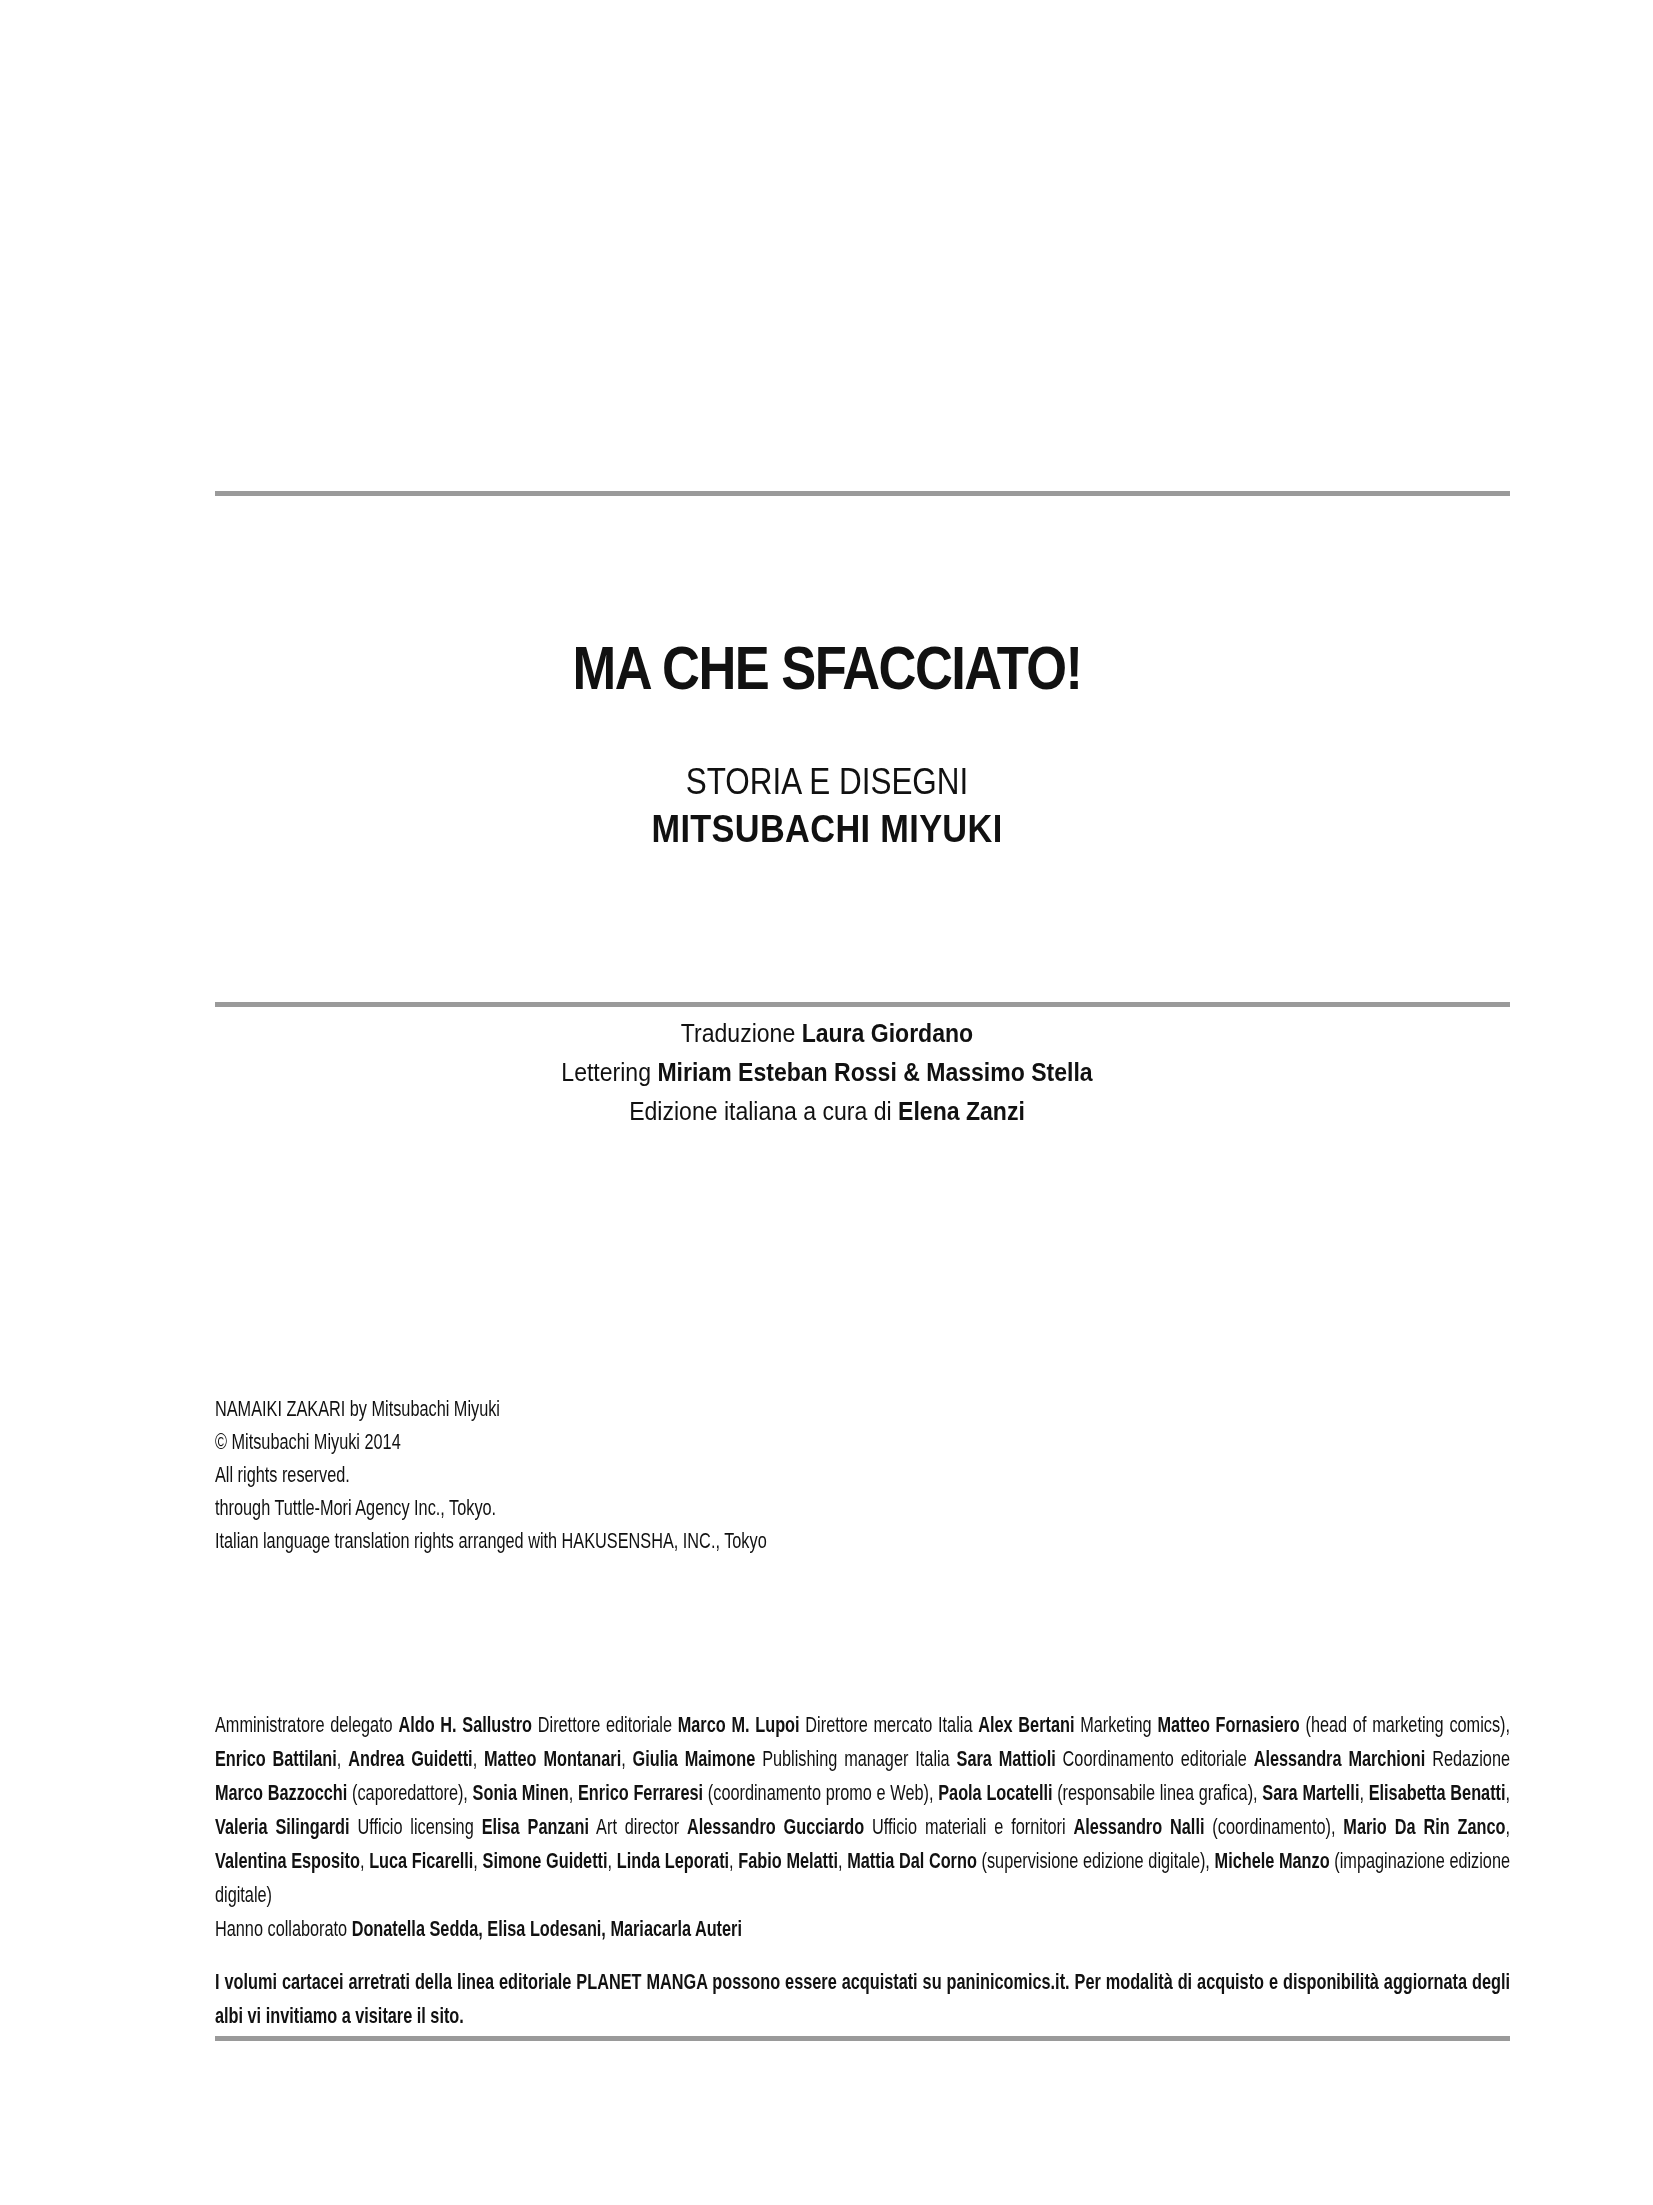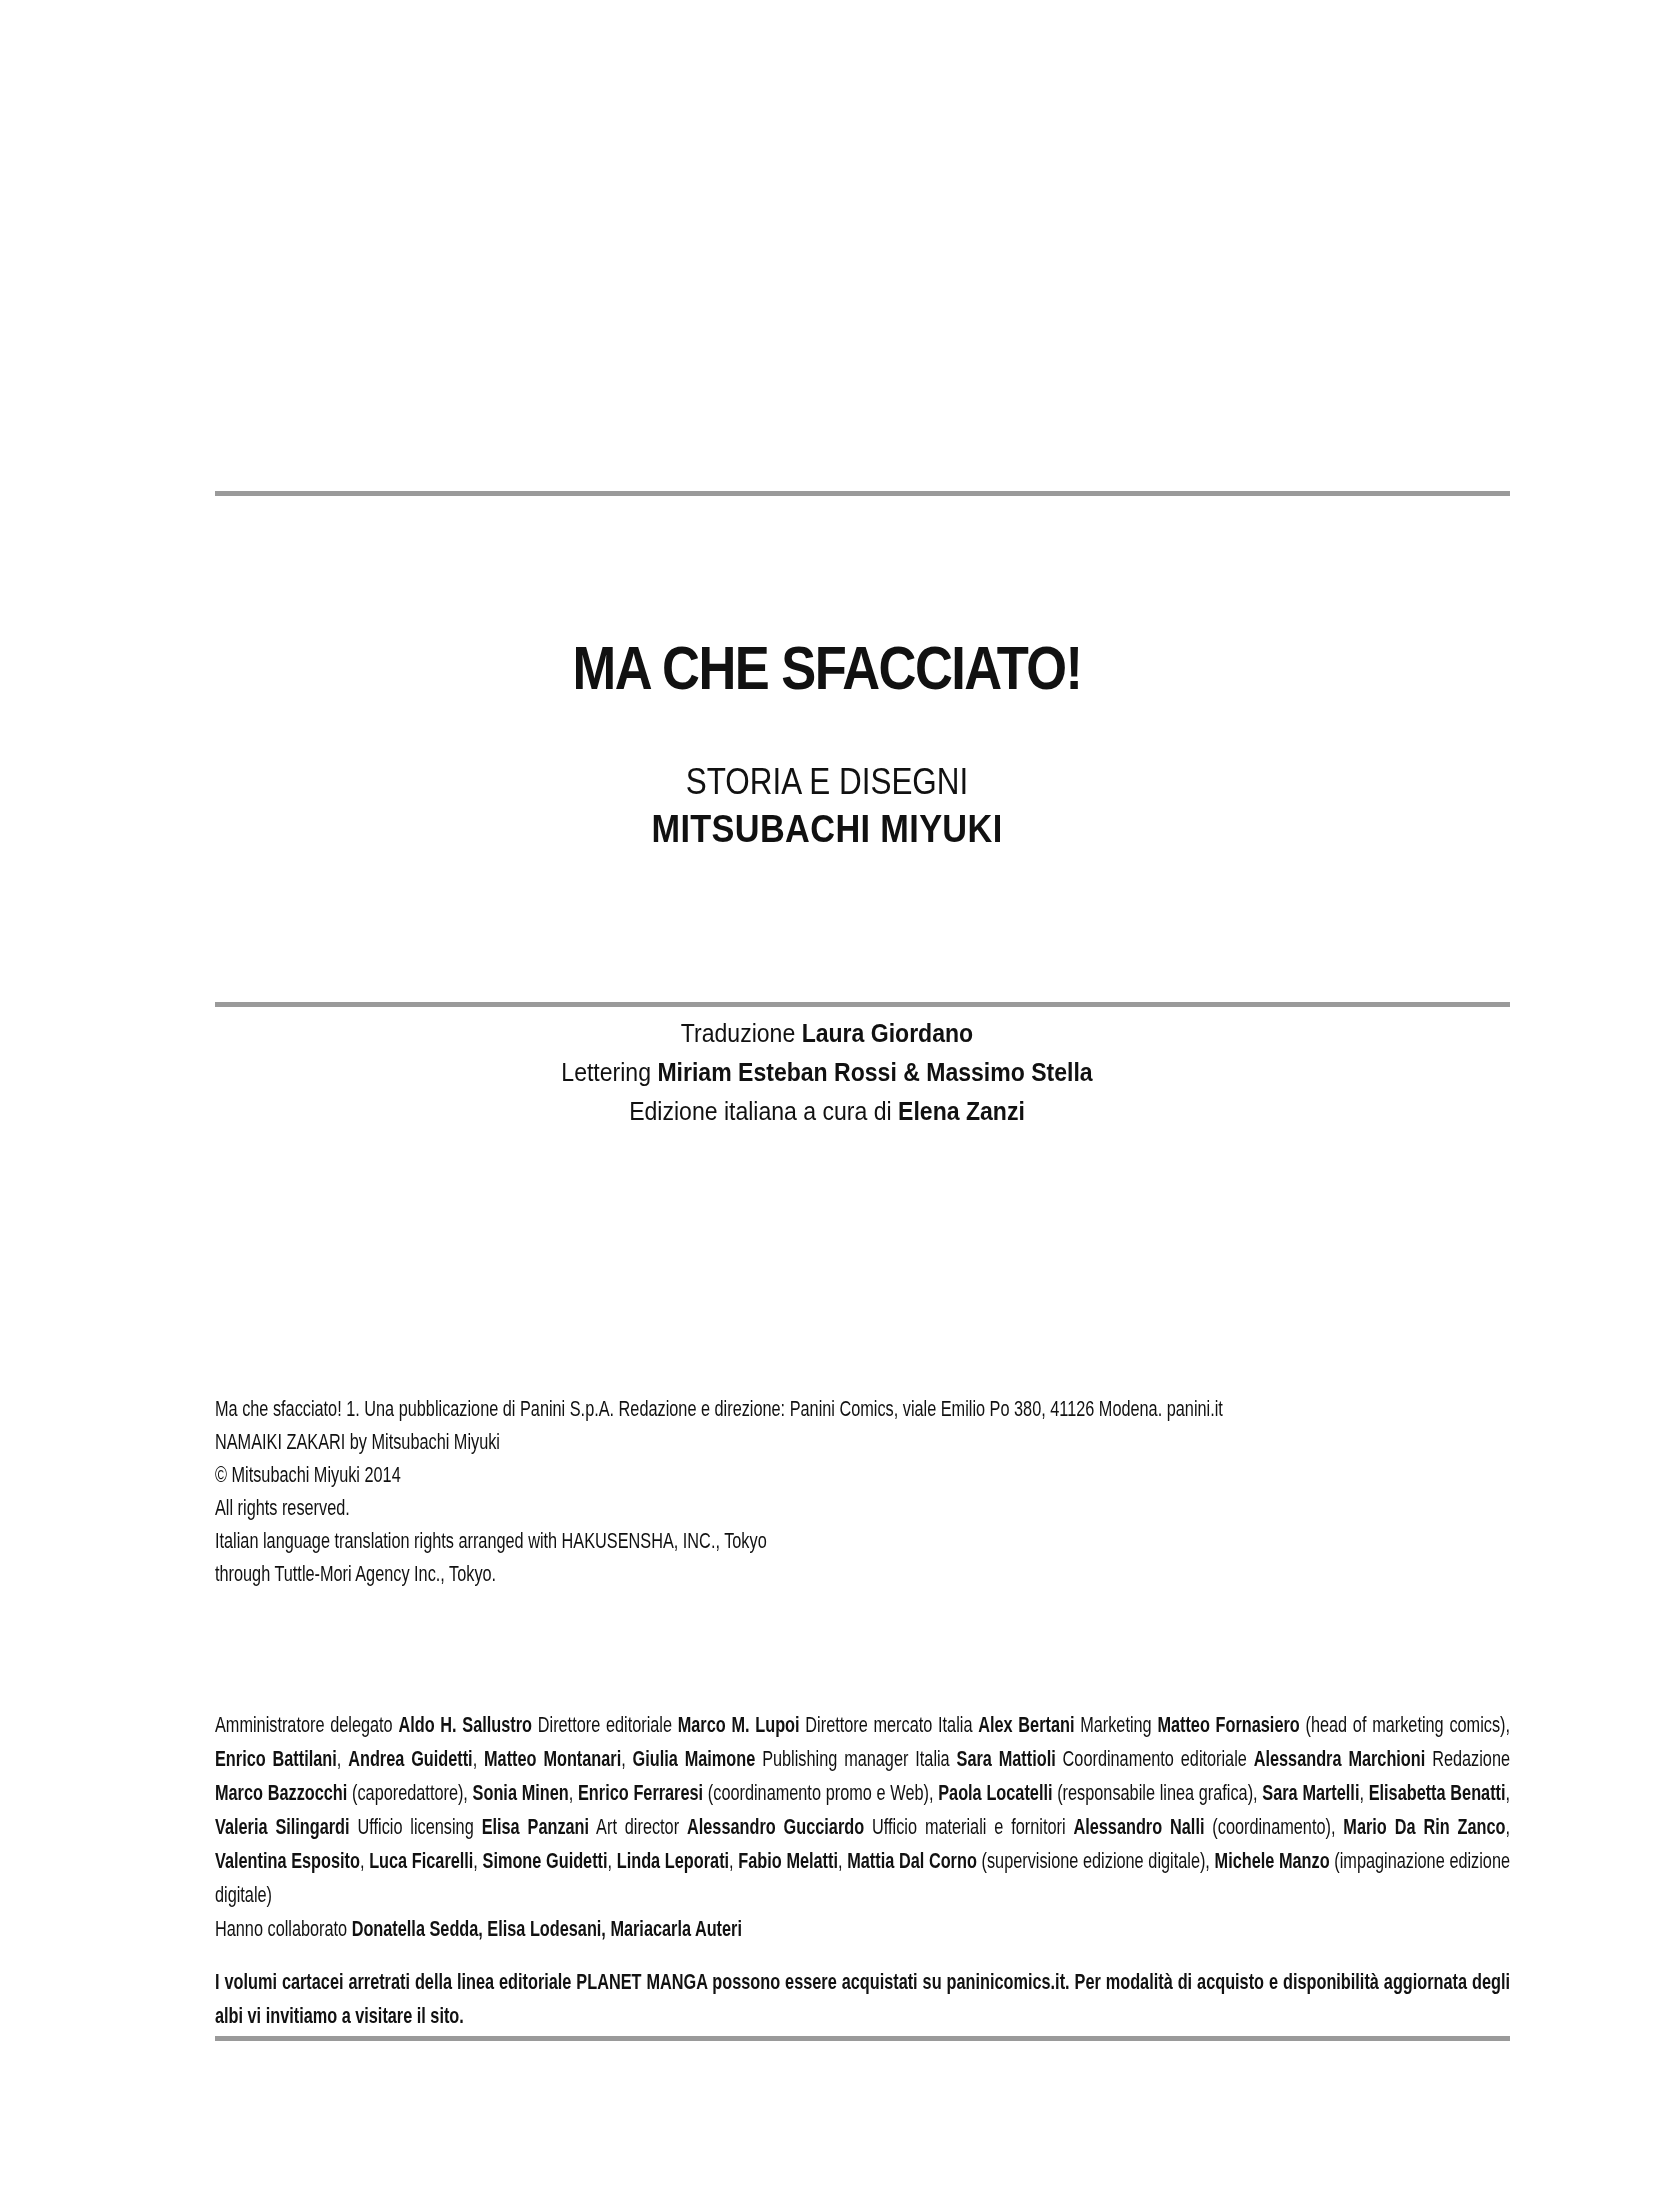--- a/index.html
+++ b/index.html
@@ -34,26 +34,25 @@
 
 <div class="rule" style="top:1002px;"></div>
 
 <div class="center credits">
   <div><span>Traduzione</span> <b>Laura Giordano</b></div>
   <div><span>Lettering</span> <b>Miriam Esteban Rossi &amp; Massimo Stella</b></div>
   <div><span>Edizione italiana a cura di</span> <b>Elena Zanzi</b></div>
 </div>
 
 <div class="block copyright">
-  <div class="line"><span class="cond">Ma che sfacciato! 1. Una pubblicazione di Panini S.p.A. Redazione e direzione: Panini Comics, viale Emilio Po 380, 41126 Modena. panini.it</span></div>
   <div class="line"><span class="cond">NAMAIKI ZAKARI by Mitsubachi Miyuki</span></div>
   <div class="line"><span class="cond">© Mitsubachi Miyuki 2014</span></div>
   <div class="line"><span class="cond">All rights reserved.</span></div>
+  <div class="line"><span class="cond">through Tuttle-Mori Agency Inc., Tokyo.</span></div>
   <div class="line"><span class="cond">Italian language translation rights arranged with HAKUSENSHA, INC., Tokyo</span></div>
-  <div class="line"><span class="cond">through Tuttle-Mori Agency Inc., Tokyo.</span></div>
 </div>
 
 <div class="block staff">
   <div class="staff-inner" id="staff-text"><span>Amministratore delegato </span><b>Aldo H. Sallustro</b><span> Direttore editoriale </span><b>Marco M. Lupoi</b><span> Direttore mercato Italia </span><b>Alex Bertani</b><span> Marketing </span><b>Matteo Fornasiero</b><span> (head of marketing comics), </span><b>Enrico Battilani</b><span>, </span><b>Andrea Guidetti</b><span>, </span><b>Matteo Montanari</b><span>, </span><b>Giulia Maimone</b><span> Publishing manager Italia </span><b>Sara Mattioli</b><span> Coordinamento editoriale </span><b>Alessandra Marchioni</b><span> Redazione </span><b>Marco Bazzocchi</b><span> (caporedattore), </span><b>Sonia Minen</b><span>, </span><b>Enrico Ferraresi</b><span> (coordinamento promo e Web), </span><b>Paola Locatelli</b><span> (responsabile linea grafica), </span><b>Sara Martelli</b><span>, </span><b>Elisabetta Benatti</b><span>, </span><b>Valeria Silingardi</b><span> Ufficio licensing </span><b>Elisa Panzani</b><span> Art director </span><b>Alessandro Gucciardo</b><span> Ufficio materiali e fornitori </span><b>Alessandro Nalli</b><span> (coordinamento), </span><b>Mario Da Rin Zanco</b><span>, </span><b>Valentina Esposito</b><span>, </span><b>Luca Ficarelli</b><span>, </span><b>Simone Guidetti</b><span>, </span><b>Linda Leporati</b><span>, </span><b>Fabio Melatti</b><span>, </span><b>Mattia Dal Corno</b><span> (supervisione edizione digitale), </span><b>Michele Manzo</b><span> (impaginazione edizione digitale)</span></div>
   <div class="staff-inner" style="text-align:left;">
     <span>Hanno collaborato </span><b>Donatella Sedda, Elisa Lodesani, Mariacarla Auteri</b>
   </div>
 </div>
 
 <div class="block note">

